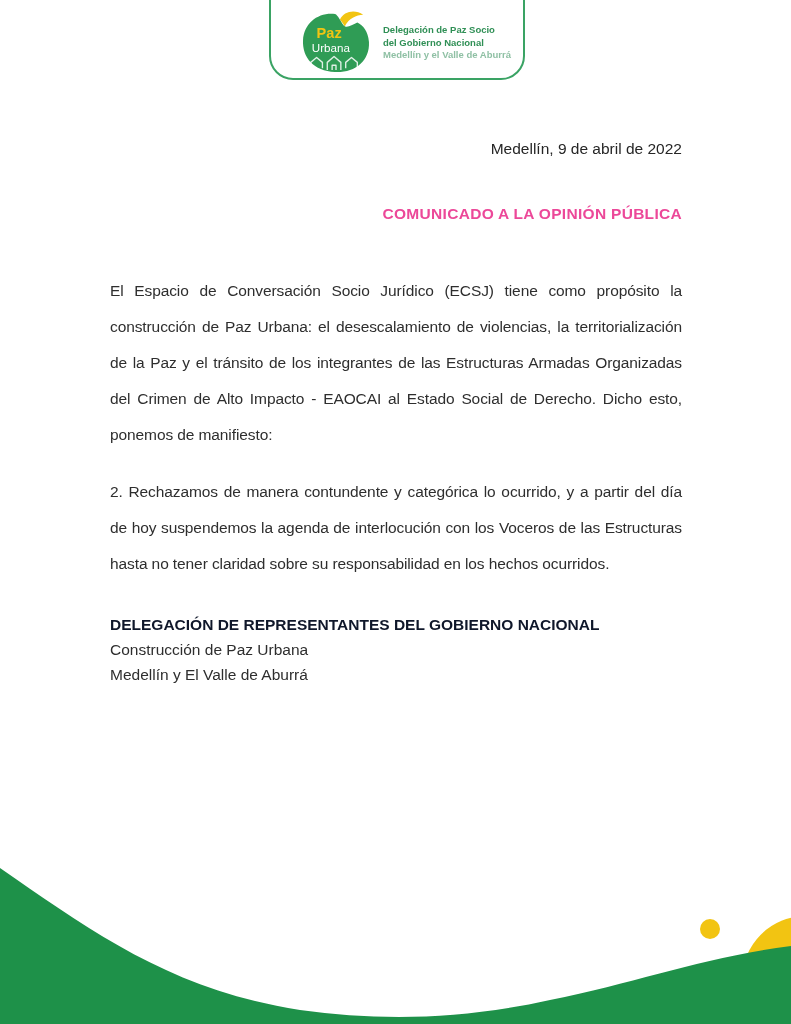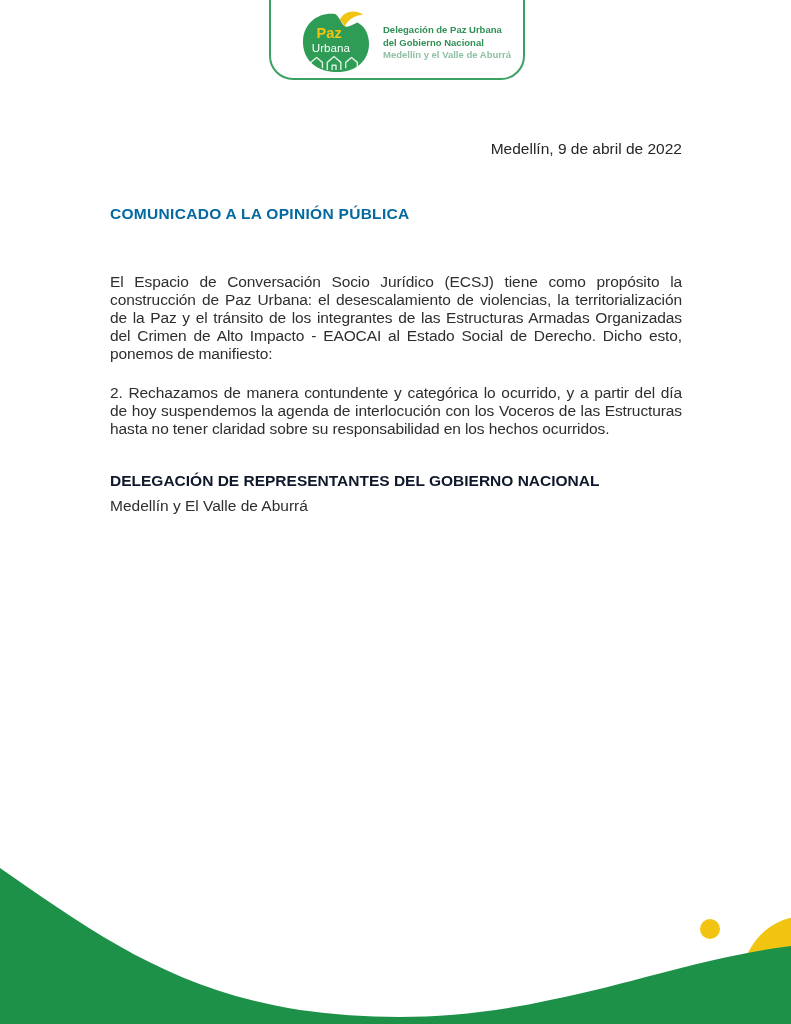--- a/index.html
+++ b/index.html
@@ -39,27 +39,27 @@
   
   .content {
     position:absolute; left:110px; top:140px; width:572px;
   }
   .date-line {
     text-align:right;
     font-size:15.5px; color:#262626;
     margin:0 0 47px 0;
   }
   .doc-title {
-    text-align:left;
-    font-size:15.5px; font-weight:bold; color:#0369a1;
+    text-align:right;
+    font-size:15.5px; font-weight:bold; color:#ec4899;
     letter-spacing:0.3px;
     margin:12px 0 50px 0;
   }
   .body-par {
-    font-size:15.5px; line-height:18px;
+    font-size:15.5px; line-height:36px;
     text-align:justify;
     color:#2e2e2e;
     letter-spacing:-0.1px;
     margin:0 0 21px 0;
   }
   .signature { margin-top:30px; }
   .sig-bold {
     font-size:15.5px; font-weight:bold; color:#0f172a;
     line-height:25px;
   }
@@ -91,35 +91,36 @@
 
         <g stroke="rgba(255,255,255,0.85)" stroke-width="1.4" fill="none" stroke-linejoin="round">
           <path d="M12,60 v-6 l6,-5 6,5 v6"></path>
           <path d="M29,62 v-8 l7,-6 7,6 v8"></path>
           <path d="M34,62 v-5 h4 v5"></path>
           <path d="M48,60 v-6 l6,-5 6,5 v6"></path>
         </g>
       </svg>
     </div>
     <div class="logo-tagline">
-      <div class="tagline-bold">Delegación de Paz Urbana</div>
+      <div class="tagline-bold">Delegación de Paz Socio</div>
       <div class="tagline-bold">del Gobierno Nacional</div>
       <div class="tagline-light">Medellín y el Valle de Aburrá</div>
     </div>
   </div>
 
   <div class="content">
     <p class="date-line">Medellín, 9 de abril de 2022</p>
     <p class="doc-title">COMUNICADO A LA OPINIÓN PÚBLICA</p>
 
     <p class="body-par">El Espacio de Conversación Socio Jurídico (ECSJ) tiene como propósito la construcción de Paz Urbana: el desescalamiento de violencias, la territorialización de la Paz y el tránsito de los integrantes de las Estructuras Armadas Organizadas del Crimen de Alto Impacto - EAOCAI al Estado Social de Derecho. Dicho esto, ponemos de manifiesto:</p>
     <p class="body-par">2. Rechazamos de manera contundente y categórica lo ocurrido, y a partir del día de hoy suspendemos la agenda de interlocución con los Voceros de las Estructuras hasta no tener claridad sobre su responsabilidad en los hechos ocurridos.</p>
 
     <div class="signature">
       <div class="sig-bold">DELEGACIÓN DE REPRESENTANTES DEL GOBIERNO NACIONAL</div>
+      <div class="sig-line">Construcción de Paz Urbana</div>
       <div class="sig-line">Medellín y El Valle de Aburrá</div>
     </div>
   </div>
 
   <svg class="footer-art" viewBox="0 0 791 174" preserveAspectRatio="none">
     <circle cx="710" cy="79" r="10" fill="#f2c412"></circle>
     <circle cx="806" cy="130" r="64" fill="#f2c412"></circle>
     <path d="M0,18 C90,80 170,140 300,160 C380,171 460,170 550,150 C640,132 700,108 791,96 L791,174 L0,174 Z" fill="#1e9149"></path>
   </svg>
 

